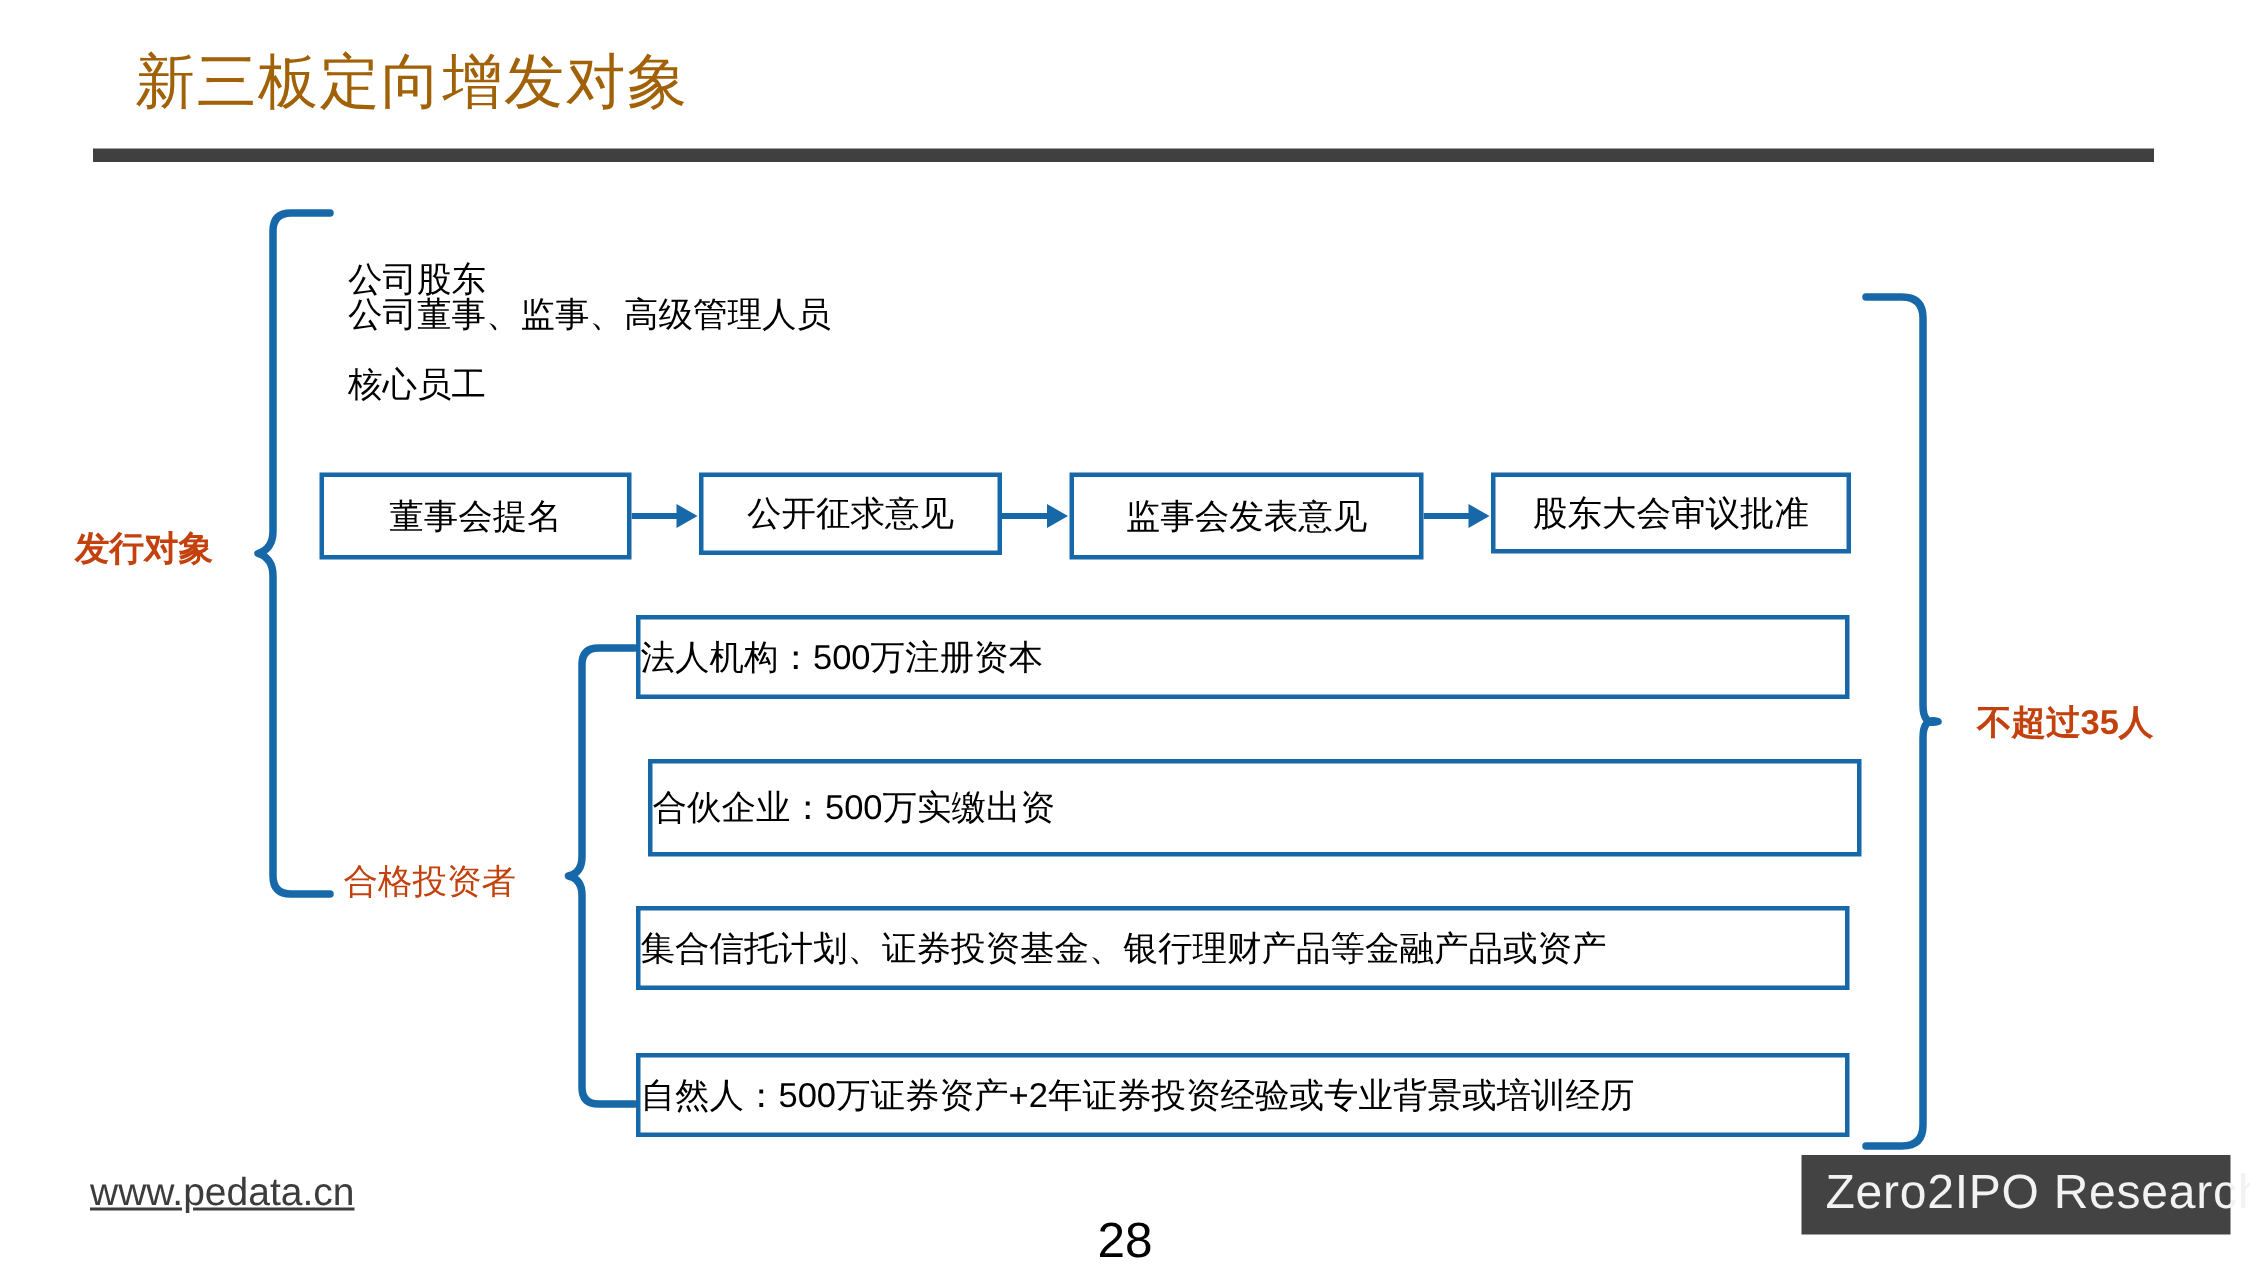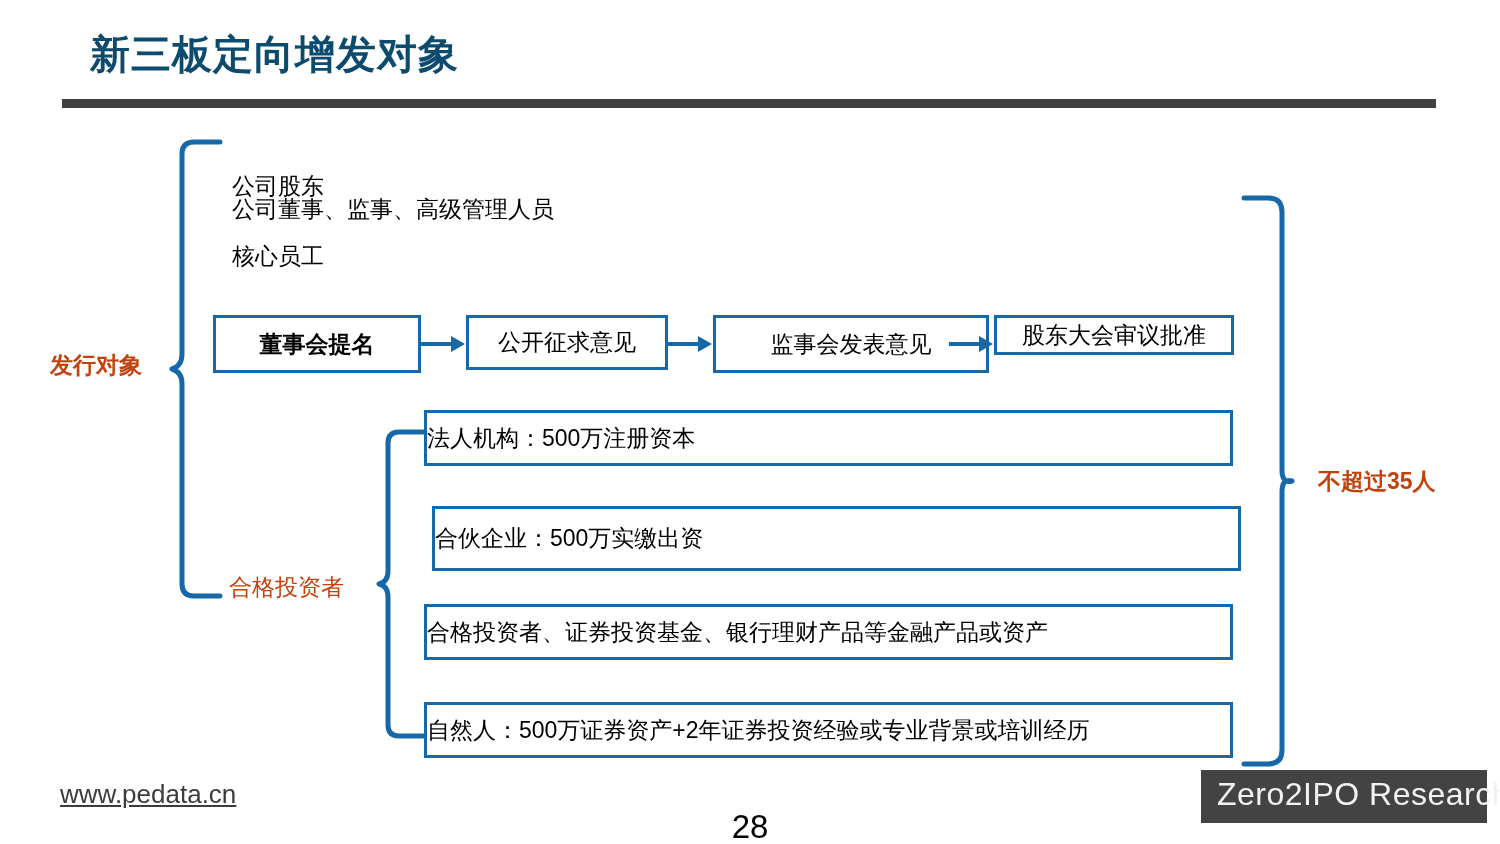--- a/index.html
+++ b/index.html
@@ -17,22 +17,22 @@
     background: #ffffff;
     overflow: hidden;
   }
 
   
   .slide-title {
     position: absolute;
     left: 90px;
     top: 27px;
     font-size: 40px;
-    font-weight: bold;
-    color: #0c4a6e;
+    font-weight: normal;
+    color: #a16207;
     letter-spacing: 1px;
     white-space: nowrap;
   }
   .title-rule {
     position: absolute;
     left: 62px;
     top: 99px;
     width: 1374px;
     height: 9px;
     background: #404040;
@@ -136,64 +136,64 @@
   <svg class="brace" style="left:168px; top:138px;" width="56" height="462" viewBox="0 0 56 462">
     <path d="M52 4 H26 Q14 4 14 16 V216 Q14 228 4 231 Q14 234 14 246 V446 Q14 458 26 458 H52" fill="none" stroke="#1668A8" stroke-width="5" stroke-linecap="round" stroke-linejoin="round"></path>
   </svg>
 
   <div class="side-label bold" style="left:50px; top:350px;">发行对象</div>
 
   <div class="free-item" style="left:232px; top:135px;margin-top:36px;">公司股东</div>
   <div class="free-item" style="left:232px; top:194px;">公司董事、监事、高级管理人员</div>
   <div class="free-item" style="left:232px; top:241px;">核心员工</div>
 
-  <div class="node-box centered" style="left:213px; top:315px; width:208px; height:58px;font-weight:bold;">
+  <div class="node-box centered" style="left:213px; top:315px; width:208px; height:58px;">
     <span class="box-label">董事会提名</span>
   </div>
   <svg class="flow-arrow" style="left:421px; top:332px;" width="46" height="24" viewBox="0 0 46 24">
     <line x1="0" y1="12" x2="34" y2="12" stroke="#1668A8" stroke-width="4"></line>
     <path d="M30 4 L44 12 L30 20 Z" fill="#1668A8"></path>
   </svg>
 
   <div class="node-box centered" style="left:466px; top:315px; width:202px; height:55px;">
     <span class="box-label">公开征求意见</span>
   </div>
   <svg class="flow-arrow" style="left:668px; top:332px;" width="46" height="24" viewBox="0 0 46 24">
     <line x1="0" y1="12" x2="34" y2="12" stroke="#1668A8" stroke-width="4"></line>
     <path d="M30 4 L44 12 L30 20 Z" fill="#1668A8"></path>
   </svg>
 
-  <div class="node-box centered" style="left:713px; top:315px; width:276px; height:58px;">
+  <div class="node-box centered" style="left:713px; top:315px; width:236px; height:58px;">
     <span class="box-label">监事会发表意见</span>
   </div>
   <svg class="flow-arrow" style="left:949px; top:332px;" width="46" height="24" viewBox="0 0 46 24">
     <line x1="0" y1="12" x2="34" y2="12" stroke="#1668A8" stroke-width="4"></line>
     <path d="M30 4 L44 12 L30 20 Z" fill="#1668A8"></path>
   </svg>
 
-  <div class="node-box centered" style="left:994px; top:315px; width:240px; height:40px;">
+  <div class="node-box centered" style="left:994px; top:315px; width:240px; height:54px;">
     <span class="box-label">股东大会审议批准</span>
   </div>
 
   <svg class="brace" style="left:375px; top:428px;" width="52" height="312" viewBox="0 0 52 312">
     <path d="M48 4 H24 Q13 4 13 15 V143 Q13 154 4 156 Q13 158 13 169 V297 Q13 308 24 308 H48" fill="none" stroke="#1668A8" stroke-width="5" stroke-linecap="round" stroke-linejoin="round"></path>
   </svg>
 
   <div class="side-label" style="left:229px; top:572px;">合格投资者</div>
 
   <div class="node-box left-pad" style="left:424px; top:410px; width:809px; height:56px;">
     <span class="box-label">法人机构：500万注册资本</span>
   </div>
 
   <div class="node-box left-pad" style="left:432px; top:506px; width:809px; height:65px;">
     <span class="box-label">合伙企业：500万实缴出资</span>
   </div>
 
   <div class="node-box left-pad" style="left:424px; top:604px; width:809px; height:56px;">
-    <span class="box-label">合格投资者、证券投资基金、银行理财产品等金融产品或资产</span>
+    <span class="box-label">集合信托计划、证券投资基金、银行理财产品等金融产品或资产</span>
   </div>
 
   <div class="node-box left-pad" style="left:424px; top:702px; width:809px; height:56px;">
     <span class="box-label">自然人：500万证券资产+2年证券投资经验或专业背景或培训经历</span>
   </div>
 
   <svg class="brace" style="left:1240px; top:194px;" width="56" height="574" viewBox="0 0 56 574">
     <path d="M4 4 H28 Q42 4 42 18 V276 Q42 290 52 287 Q42 284 42 298 V556 Q42 570 28 570 H4" fill="none" stroke="#1668A8" stroke-width="5" stroke-linecap="round" stroke-linejoin="round"></path>
   </svg>
 

